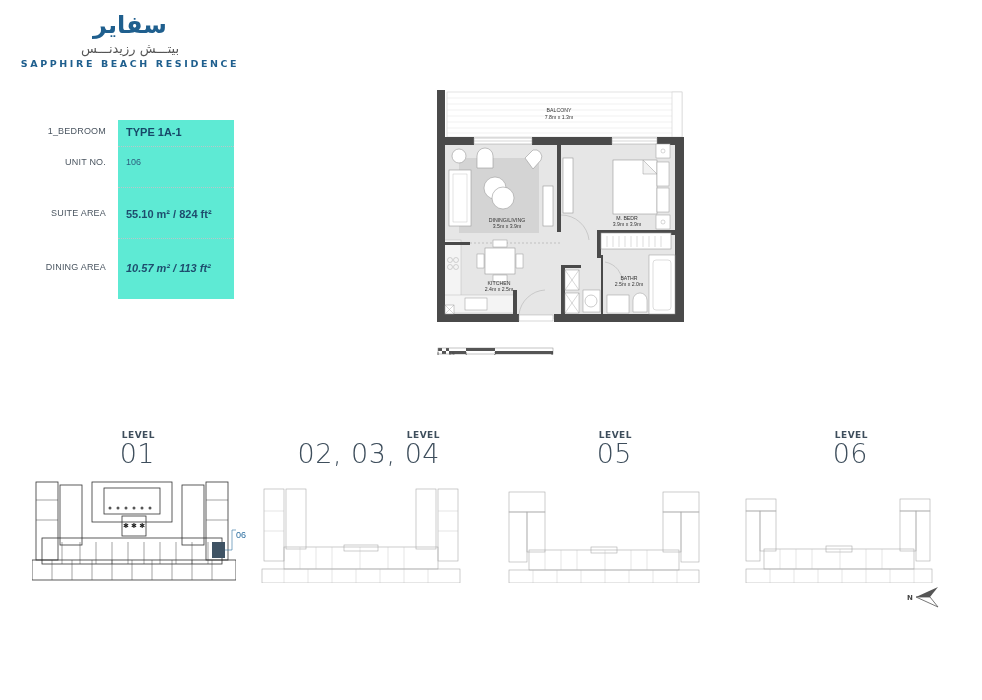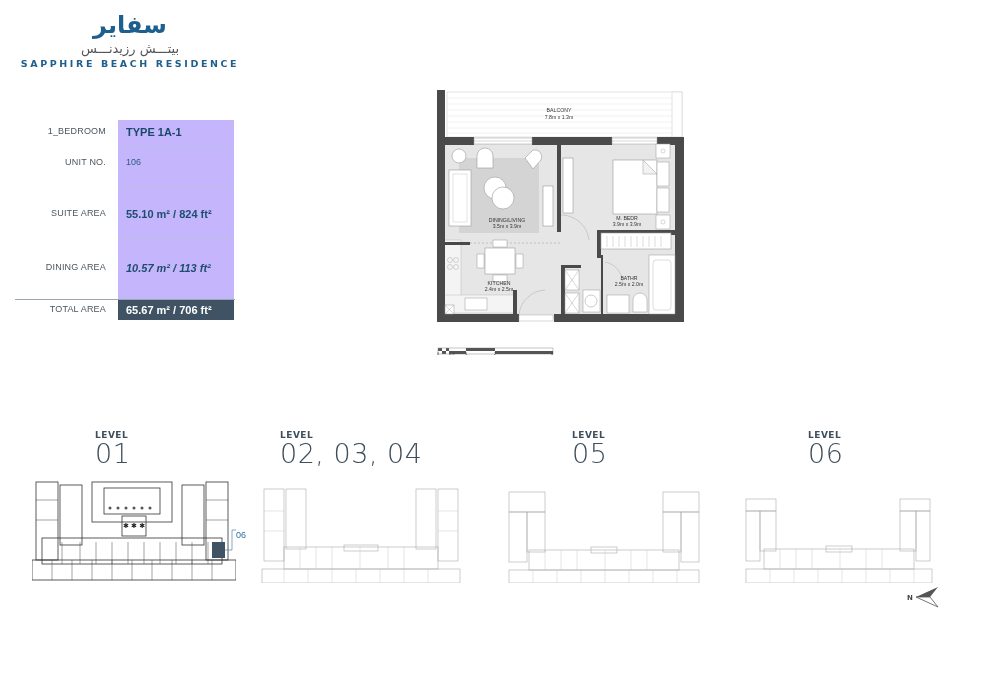--- a/index.html
+++ b/index.html
@@ -9,21 +9,21 @@
     
     .logo { position: absolute; left: 20px; top: 10px; width: 220px; text-align: center; }
     .logo-arabic-main { font-family: "DejaVu Sans", sans-serif; font-size: 24px; font-weight: bold; color: #1f5f8e; line-height: 30px; direction: rtl; text-align: center; }
     .logo-arabic-sub { font-family: "DejaVu Sans", sans-serif; font-size: 13px; color: #555; line-height: 18px; direction: rtl; letter-spacing: 1px; }
     .logo-english { font-family: "DejaVu Sans", sans-serif; font-size: 9.5px; font-weight: bold; letter-spacing: 2.6px; color: #1f5f8e; }
 
     
     .info { position: absolute; left: 15px; top: 120px; width: 220px; }
     .info-row { display: flex; position: relative; }
     .info-label { width: 103px; text-align: right; padding-right: 12px; font-size: 9px; color: #4a5560; letter-spacing: 0.2px; }
-    .info-value { width: 116px; background: #c4b5fd; padding-left: 8px; color: #1e4d6e; }
+    .info-value { width: 116px; background: #5eead4; padding-left: 8px; color: #1e4d6e; }
     .row-type { height: 27px; }
     .row-type .info-label, .row-type .info-value { padding-top: 6px; }
     .row-type .info-value { font-size: 11px; font-weight: bold; color: #174868; border-bottom: 1px dotted #b8c7c9; }
     .row-unit { height: 41px; }
     .row-unit .info-label, .row-unit .info-value { padding-top: 10px; }
     .row-unit .info-value { font-size: 9px; color: #2e5f7e; border-bottom: 1px dotted #b8c7c9; }
     .row-suite { height: 51px; }
     .row-suite .info-label, .row-suite .info-value { padding-top: 20px; }
     .row-suite .info-value { font-size: 11px; font-weight: bold; border-bottom: 1px dotted #b8c7c9; }
     .row-balcony { height: 60px; }
@@ -36,21 +36,21 @@
     
     .plan { position: absolute; left: 437px; top: 90px; width: 247px; height: 232px; }
     .plan svg { display: block; }
     .room-label { font-family: "Liberation Sans", sans-serif; font-size: 5.2px; fill: #333; text-anchor: middle; }
 
     
     .scalebar { position: absolute; left: 437px; top: 342px; width: 120px; height: 16px; }
     .scale-tick { position: absolute; top: 9px; font-size: 4px; color: #444; }
 
     
-    .level { position: absolute; text-align: left; }
+    .level { position: absolute; text-align: right; }
     .level-word { font-family: "DejaVu Sans", sans-serif; font-size: 9px; font-weight: bold; color: #3e4e5c; letter-spacing: 0.5px; }
     .level-num { font-family: "DejaVu Sans", sans-serif; font-size: 27px; font-weight: 200; color: #3e4e5c; line-height: 27px; letter-spacing: 0.5px; -webkit-text-stroke: 0; }
 
     .keyplan { position: absolute; }
 
     .unit-callout { position: absolute; left: 236px; top: 530px; font-size: 9px; color: #2b6ea0; }
 
     .north { position: absolute; left: 906px; top: 585px; width: 36px; height: 24px; }
   </style>
 </head>
@@ -71,24 +71,20 @@
     <div class="info-label">UNIT NO.</div>
     <div class="info-value">106</div>
   </div>
   <div class="info-row row-suite">
     <div class="info-label">SUITE AREA</div>
     <div class="info-value">55.10 m² / 824 ft²</div>
   </div>
   <div class="info-row row-balcony">
     <div class="info-label">DINING AREA</div>
     <div class="info-value">10.57 m² / 113 ft²</div>
-  </div>
-  <div class="info-row row-total">
-    <div class="info-label">TOTAL AREA</div>
-    <div class="info-value">65.67 m² / 706 ft²</div>
   </div>
 </div>
 
 <div class="plan">
   <svg width="247" height="232" viewBox="0 0 247 232">
 
     <rect x="10" y="2" width="235" height="45" fill="#ffffff" stroke="#cfcfcf" stroke-width="0.6"></rect>
     <g stroke="#e2e2e2" stroke-width="0.5">
       <line x1="10" y1="8" x2="235" y2="8"></line>
         <line x1="10" y1="14" x2="235" y2="14"></line>

